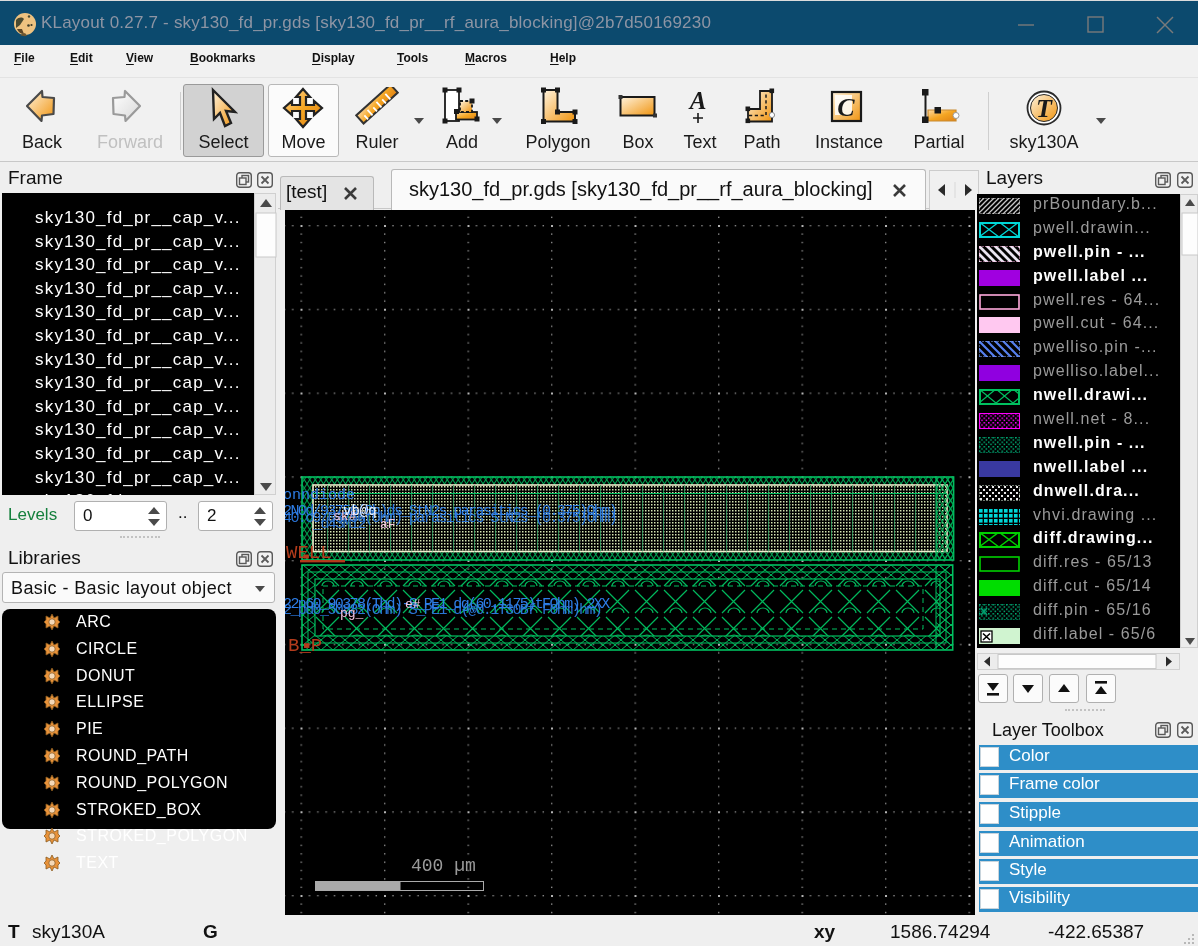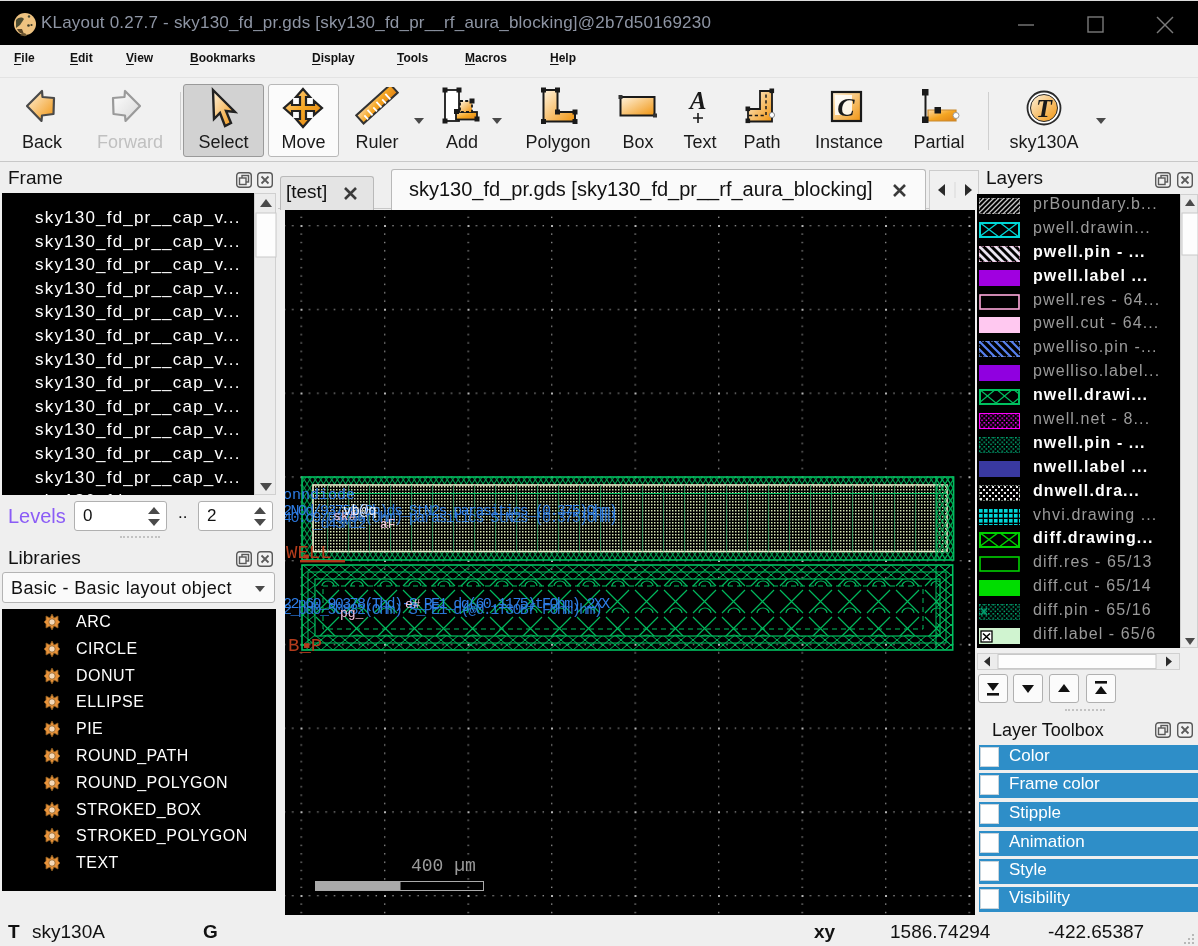--- a/index.html
+++ b/index.html
@@ -1,20 +1,20 @@
 <!DOCTYPE html>
 <html><head>
 <meta charset="utf-8">
 <style>
 * { margin:0; padding:0; box-sizing:border-box; }
 html,body { width:1198px; height:946px; font-family:"Liberation Sans", sans-serif; background:#efefef; overflow:hidden; }
 #app { position:relative; width:1198px; height:946px; }
 .abs { position:absolute; }
 
-#titlebar { left:0; top:0; width:1198px; height:53px; background:#000000; border-top:1px solid #dcdcdc; }
+#titlebar { left:0; top:0; width:1198px; height:53px; background:#0c4a6e; border-top:1px solid #dcdcdc; }
 #title-text { left:41px; top:12px; font-size:17px; letter-spacing:0.2px; color:#8e95a4; }
 
 #menubar { left:0; top:45px; width:1198px; height:33px; background:#f1f1f1; border-bottom:1px solid #e3e3e3; }
 .menu-item { position:absolute; top:6px; font-size:12px; color:#111;font-weight:bold; }
 .menu-item u { text-decoration:underline; text-underline-offset:2px; }
 
 #toolbar { left:0; top:78px; width:1198px; height:84px; background:#f1f1f1; border-bottom:1px solid #c8c8c8; }
 .tbtn { position:absolute; text-align:center; font-size:18px; color:#1a1a1a; }
 .tbtn .lbl { position:absolute; left:0; right:0; top:45px; }
 .tbtn.dis .lbl { color:#c0c0c0; }
@@ -28,21 +28,21 @@
 .winbtn { position:absolute; width:16px; height:16px; }
 .blacklist { position:absolute; background:#000; }
 
 #cells-list { left:2px; top:193px; width:252px; height:302px; overflow:hidden; padding-top:13px; }
 .cellrow { color:#fff; font-size:17px; letter-spacing:1.2px; padding-left:33px; height:23.6px; line-height:23.6px; white-space:nowrap; }
 .vscroll { position:absolute; background:#ececec; border:1px solid #d0d0d0; }
 
 .spin { position:absolute; background:#fff; border:1px solid #b0b0b0; border-radius:3px; font-size:17px; color:#111; }
 
 #libcombo { left:2px; top:572px; width:273px; height:31px; background:#fafafa; border:1px solid #b4b4b4; border-radius:3px; font-size:18px; letter-spacing:0.4px; color:#111; }
-#lib-list { left:2px; top:609px; width:274px; height:282px; }
+#lib-list { left:2px; top:609px; width:274px; height:220px;border-radius:8px; }
 .librow { color:#fff; font-size:16px; letter-spacing:0.5px; height:26.8px; line-height:26.8px; padding-left:74px; position:relative; }
 .sticon { position:absolute; left:42px; top:5px; }
 
 .tab { position:absolute; background:#ececec; border:1px solid #b9b9b9; border-bottom:none; border-radius:3px 3px 0 0; font-size:19px; color:#111;text-decoration:underline; }
 
 #layers-list { left:977px; top:194px; width:203px; height:454px; overflow:hidden; }
 .layrow { position:relative; height:23.9px; }
 .lay-swatch { position:absolute; left:2px; top:4px; width:41px; height:16px; }
 .lay-name { position:absolute; left:56px; top:1px; font-size:16px; letter-spacing:1.1px; color:#9a9a9a; white-space:nowrap;text-align:right; }
 .lay-name.sel { color:#fff; font-weight:bold; }
@@ -232,21 +232,21 @@
 
   </div>
   <div class="vscroll" style="left:254px;top:193px;width:22px;height:302px">
     <svg width="22" height="302">
       <path d="M5 13 L11 5 L17 13 Z" fill="#4a4a4a"></path>
       <path d="M5 289 L17 289 L11 297 Z" fill="#4a4a4a"></path>
       <rect x="1" y="19" width="20" height="44" fill="#fdfdfd" stroke="#c8c8c8"></rect>
     </svg>
   </div>
   <div class="abs" id="levels-row" style="left:0;top:495px;width:278px;height:50px">
-    <div class="abs" style="left:8px;top:10px;font-size:20px;color:#8b5cf6">Levels</div>
+    <div class="abs" style="left:8px;top:10px;font-size:17px;color:#15803d">Levels</div>
     <div class="spin" style="left:74px;top:6px;width:93px;height:30px">
         <span style="position:absolute;left:8px;top:4px">0</span>
       <svg style="position:absolute;right:4px;top:3px" width="16" height="24">
           <path d="M2 9 L8 2 L14 9 Z" fill="#4a4a4a"></path>
           <path d="M2 14 L14 14 L8 21 Z" fill="#4a4a4a"></path>
         </svg>
     </div>
     <div class="abs" style="left:178px;top:8px;font-size:17px;color:#111">..</div>
     <div class="spin" style="left:198px;top:6px;width:75px;height:30px">
         <span style="position:absolute;left:8px;top:4px">2</span>

